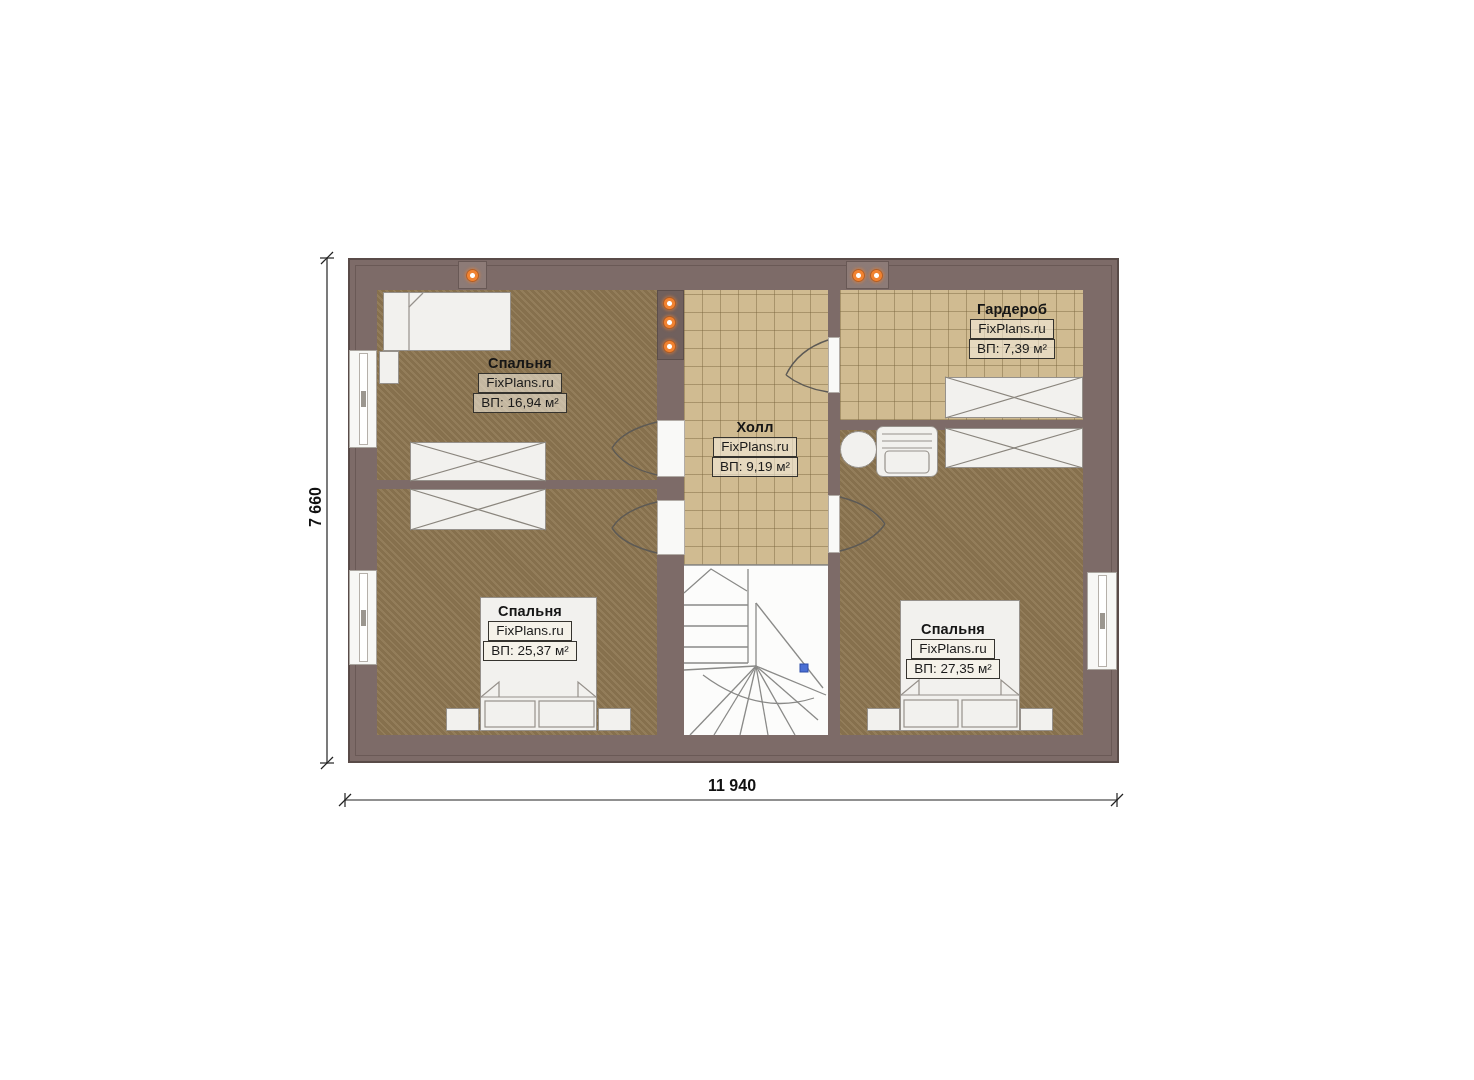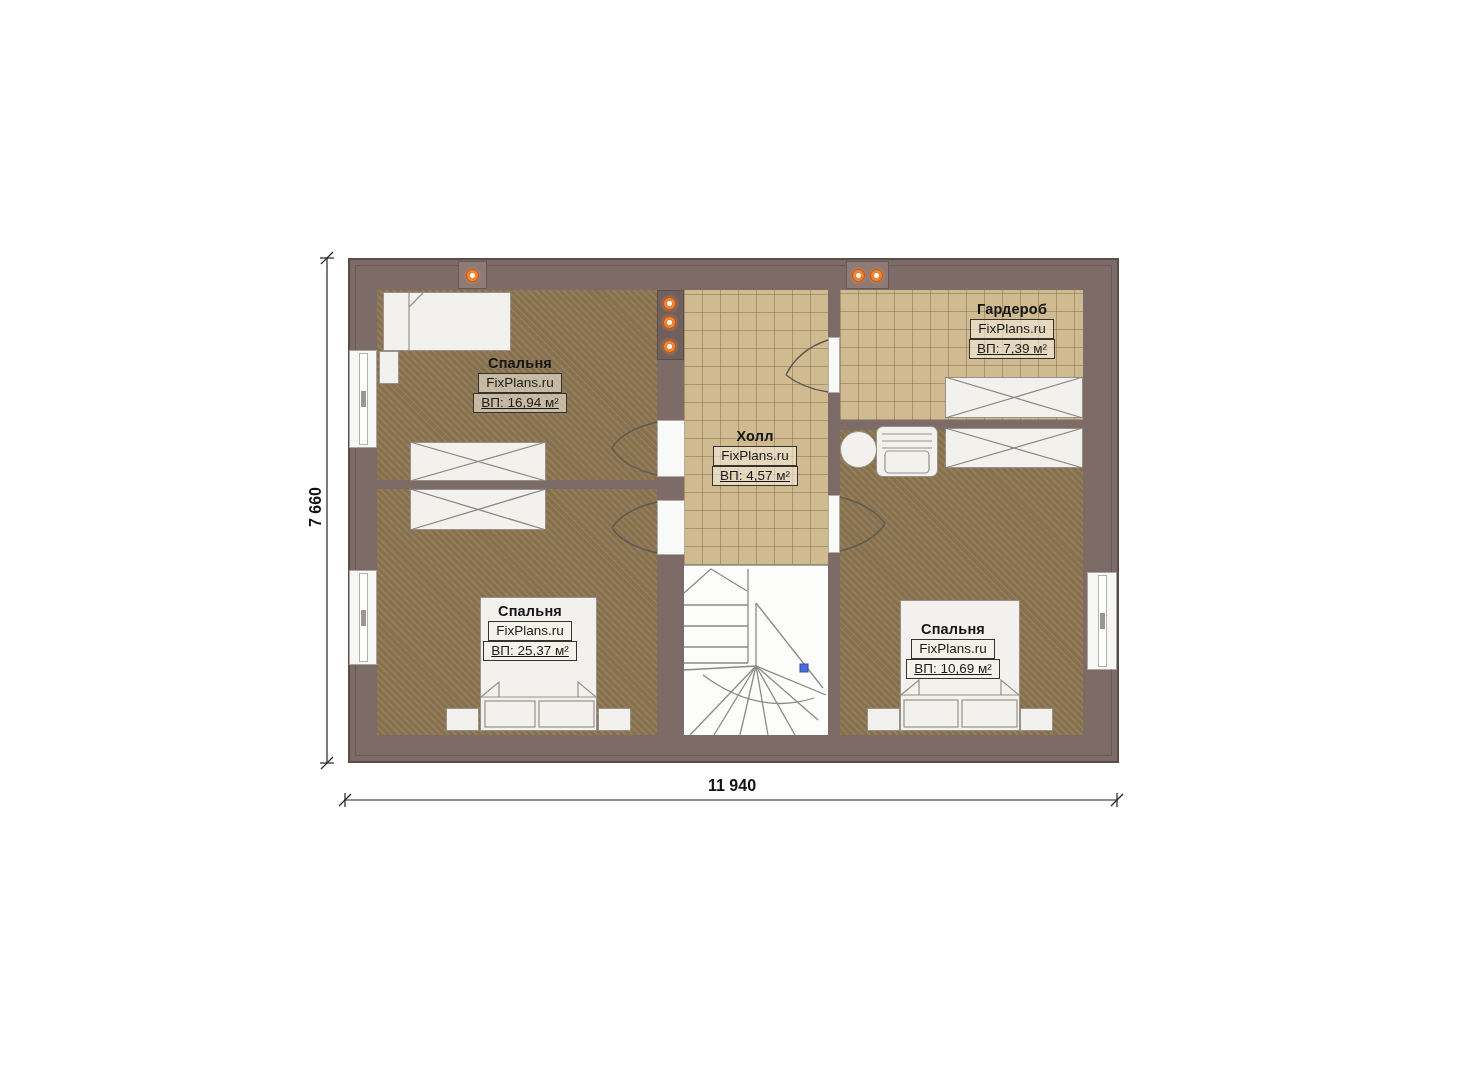--- a/index.html
+++ b/index.html
@@ -37,21 +37,21 @@
   
   .furn{background:#f2f1ee;border:1px solid #96918b;}
   .round{border-radius:50%;}
   .rc{border-radius:7px;}
 
   
   .room-label{position:absolute;width:140px;text-align:center;line-height:1.12;}
   .room-title{font-size:14.5px;font-weight:bold;color:#161616;margin-bottom:2px;letter-spacing:.2px;}
   .wm-box,.area-box{display:inline-block;border:1px solid #35332e;background:rgba(248,243,230,.55);
         font-size:13.5px;padding:1px 7px 2px 7px;color:#1a1a1a;}
-  .area-box{margin-top:-1px;text-decoration:underline;}
+  .area-box{margin-top:-1px;}
   .dim-label{position:absolute;font-size:16px;font-weight:bold;color:#111;text-align:center;}
   .dim-v{left:282px;top:498px;width:68px;transform:rotate(-90deg);transform-origin:center;}
   .dim-h{left:692px;top:777px;width:80px;}
 
   svg.linework{position:absolute;left:0;top:0;pointer-events:none;}
 </style>
 </head>
 <body>
 
 <div class="canvas">
@@ -186,40 +186,40 @@
       <line x1="1111" y1="806" x2="1123" y2="794"></line>
     </g>
   </svg>
 
   <div class="room-label" style="left:450px;top:355px;">
     <div class="room-title">Спальня</div>
     <div><span class="wm-box">FixPlans.ru</span></div>
     <div><span class="area-box">ВП: 16,94 м²</span></div>
   </div>
 
-  <div class="room-label" style="left:685px;top:419px;margin-top:9px;">
+  <div class="room-label" style="left:685px;top:419px;">
     <div class="room-title">Холл</div>
     <div><span class="wm-box">FixPlans.ru</span></div>
-    <div><span class="area-box">ВП: 4,57 м²</span></div>
+    <div><span class="area-box">ВП: 9,19 м²</span></div>
   </div>
 
   <div class="room-label" style="left:942px;top:301px;">
     <div class="room-title">Гардероб</div>
     <div><span class="wm-box">FixPlans.ru</span></div>
     <div><span class="area-box">ВП: 7,39 м²</span></div>
   </div>
 
   <div class="room-label" style="left:460px;top:603px;">
     <div class="room-title">Спальня</div>
     <div><span class="wm-box">FixPlans.ru</span></div>
     <div><span class="area-box">ВП: 25,37 м²</span></div>
   </div>
 
   <div class="room-label" style="left:883px;top:621px;">
     <div class="room-title">Спальня</div>
     <div><span class="wm-box">FixPlans.ru</span></div>
-    <div><span class="area-box">ВП: 10,69 м²</span></div>
+    <div><span class="area-box">ВП: 27,35 м²</span></div>
   </div>
 
   <div class="dim-label dim-v">7 660</div>
   <div class="dim-label dim-h">11 940</div>
 
 </div>
 
 </body></html>

